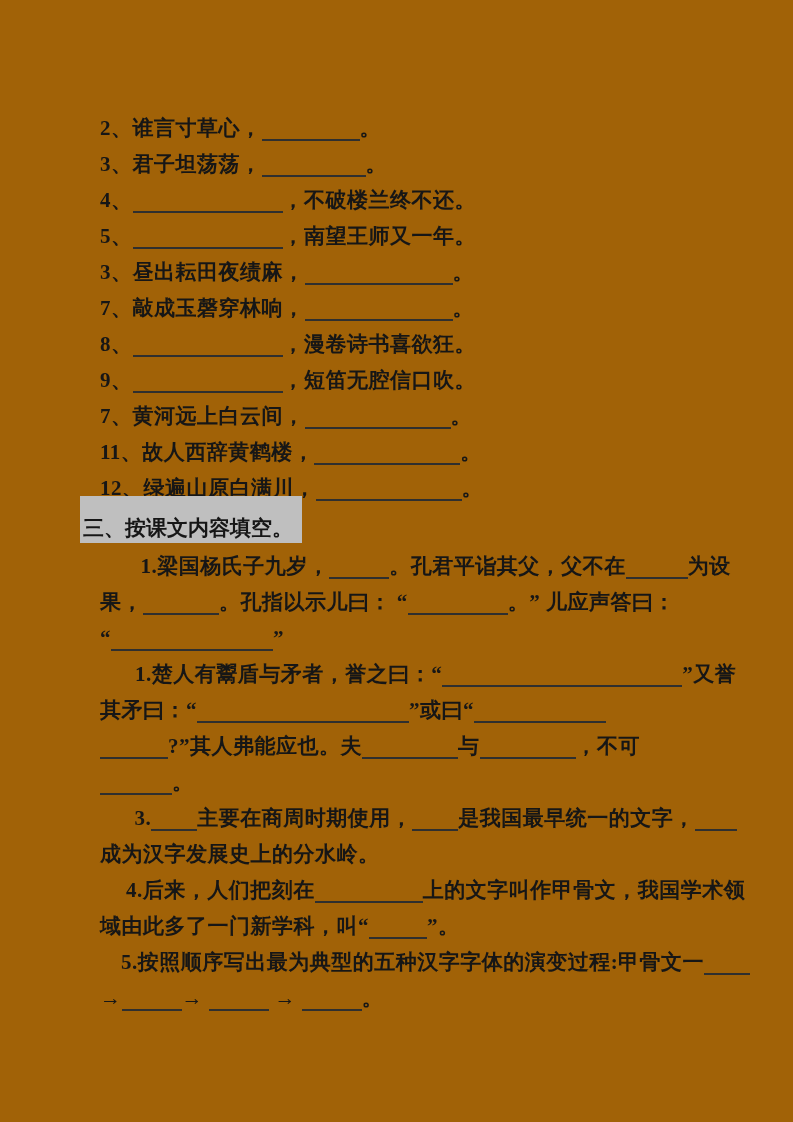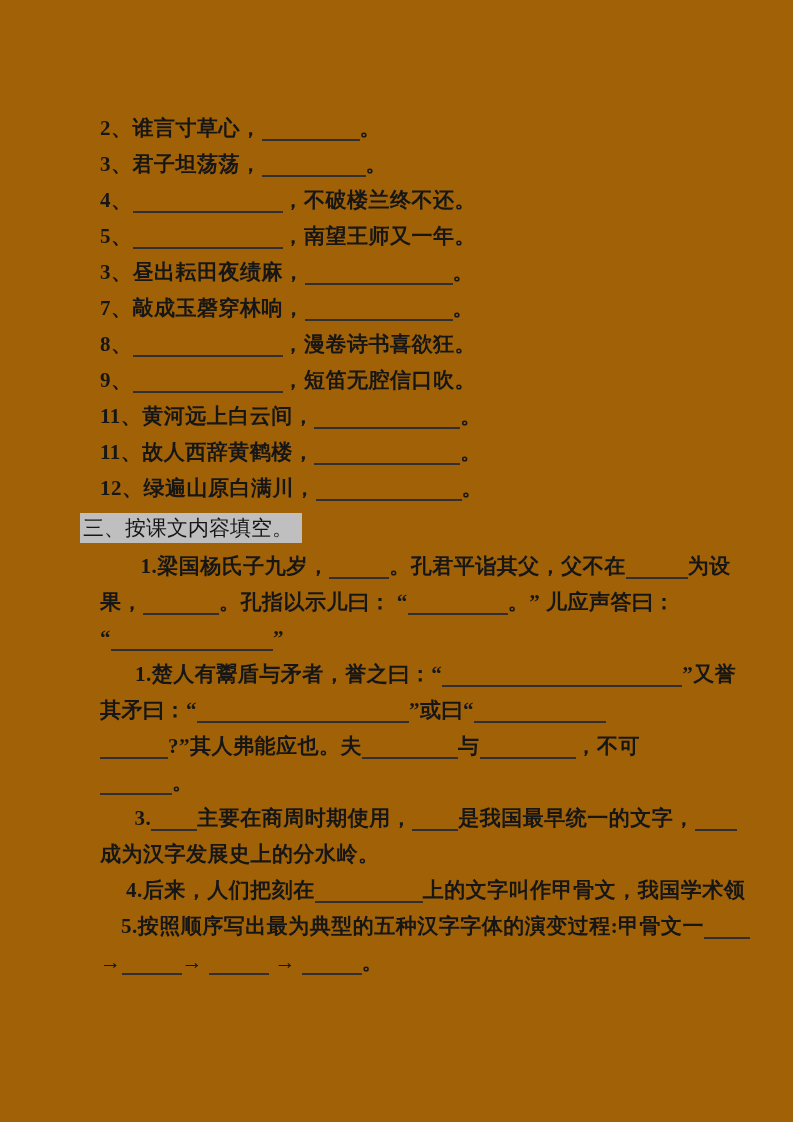--- a/index.html
+++ b/index.html
@@ -19,22 +19,22 @@
     height: 36px;
     line-height: 36px;
     white-space: nowrap;
   }
   .line.poem { margin-left: 100px; }
   .line.item { margin-left: 78px; text-align: center; }
   .line.cont { margin-left: 100px; }
   .line.heading { margin-left: 80px; margin-top: 4px; margin-bottom: 2px; }
   .heading .htext {
     background: #bfbfbf;
-    font-weight: 400;
-    padding: 3px 9px 3px 3px;
+    font-weight: 700;
+    padding: 20px 9px 3px 3px;
   }
   .txt { letter-spacing: 0.5px; }
   .blank {
     display: inline-block;
     height: 1em;
     border-bottom: 2px solid #2f2f2f;
     vertical-align: -6px;
   }
 </style>
 </head>
@@ -43,30 +43,31 @@
 <div class="page">
   <div class="body-wrap">
       <div class="line poem"><span class="txt">2、谁言寸草心，</span><span class="blank" style="width: 98px;"></span><span class="txt">。</span></div>
       <div class="line poem"><span class="txt">3、君子坦荡荡，</span><span class="blank" style="width: 104px;"></span><span class="txt">。</span></div>
       <div class="line poem"><span class="txt">4、</span><span class="blank" style="width: 150px;"></span><span class="txt">，不破楼兰终不还。</span></div>
       <div class="line poem"><span class="txt">5、</span><span class="blank" style="width: 150px;"></span><span class="txt">，南望王师又一年。</span></div>
       <div class="line poem"><span class="txt">3、昼出耘田夜绩麻，</span><span class="blank" style="width: 148px;"></span><span class="txt">。</span></div>
       <div class="line poem"><span class="txt">7、敲成玉磬穿林响，</span><span class="blank" style="width: 148px;"></span><span class="txt">。</span></div>
       <div class="line poem"><span class="txt">8、</span><span class="blank" style="width: 150px;"></span><span class="txt">，漫卷诗书喜欲狂。</span></div>
       <div class="line poem"><span class="txt">9、</span><span class="blank" style="width: 150px;"></span><span class="txt">，短笛无腔信口吹。</span></div>
-      <div class="line poem"><span class="txt">11、黄河远上白云间，</span><span class="blank" style="width: 146px;"></span><span class="txt">。</span></div>
+      <div class="line poem"><span class="txt">7、黄河远上白云间，</span><span class="blank" style="width: 146px;"></span><span class="txt">。</span></div>
       <div class="line poem"><span class="txt">11、故人西辞黄鹤楼，</span><span class="blank" style="width: 146px;"></span><span class="txt">。</span></div>
       <div class="line poem"><span class="txt">12、绿遍山原白满川，</span><span class="blank" style="width: 146px;"></span><span class="txt">。</span></div>
       <div class="line heading"><span class="htext">三、按课文内容填空。</span></div>
       <div class="line item"><span class="txt">1.梁国杨氏子九岁，</span><span class="blank" style="width: 60px;"></span><span class="txt">。孔君平诣其父，父不在</span><span class="blank" style="width: 62px;"></span><span class="txt">为设</span></div>
       <div class="line cont"><span class="txt">果，</span><span class="blank" style="width: 76px;"></span><span class="txt">。孔指以示儿曰： “</span><span class="blank" style="width: 100px;"></span><span class="txt">。” 儿应声答曰：</span></div>
       <div class="line cont"><span class="txt">“</span><span class="blank" style="width: 162px;"></span><span class="txt">”</span></div>
       <div class="line item"><span class="txt">1.楚人有鬻盾与矛者，誉之曰：“</span><span class="blank" style="width: 240px;"></span><span class="txt">”又誉</span></div>
       <div class="line cont"><span class="txt">其矛曰：“</span><span class="blank" style="width: 212px;"></span><span class="txt">”或曰“</span><span class="blank" style="width: 132px;"></span></div>
       <div class="line cont"><span class="blank" style="width: 68px;"></span><span class="txt">?”其人弗能应也。夫</span><span class="blank" style="width: 96px;"></span><span class="txt">与</span><span class="blank" style="width: 96px;"></span><span class="txt">，不可</span></div>
       <div class="line cont"><span class="blank" style="width: 72px;"></span><span class="txt">。</span></div>
       <div class="line item"><span class="txt">3.</span><span class="blank" style="width: 46px;"></span><span class="txt">主要在商周时期使用，</span><span class="blank" style="width: 46px;"></span><span class="txt">是我国最早统一的文字，</span><span class="blank" style="width: 42px;"></span></div>
       <div class="line cont"><span class="txt">成为汉字发展史上的分水岭。</span></div>
       <div class="line item"><span class="txt">4.后来，人们把刻在</span><span class="blank" style="width: 108px;"></span><span class="txt">上的文字叫作甲骨文，我国学术领</span></div>
+      <div class="line cont"><span class="txt">域由此多了一门新学科，叫“</span><span class="blank" style="width: 58px;"></span><span class="txt">”。</span></div>
       <div class="line item"><span class="txt">5.按照顺序写出最为典型的五种汉字字体的演变过程:甲骨文一</span><span class="blank" style="width: 46px;"></span></div>
       <div class="line cont"><span class="txt">→</span><span class="blank" style="width: 60px;"></span><span class="txt">→ </span><span class="blank" style="width: 60px;"></span><span class="txt"> → </span><span class="blank" style="width: 60px;"></span><span class="txt">。</span></div>
     </div>
 </div>
 
 </body></html>

